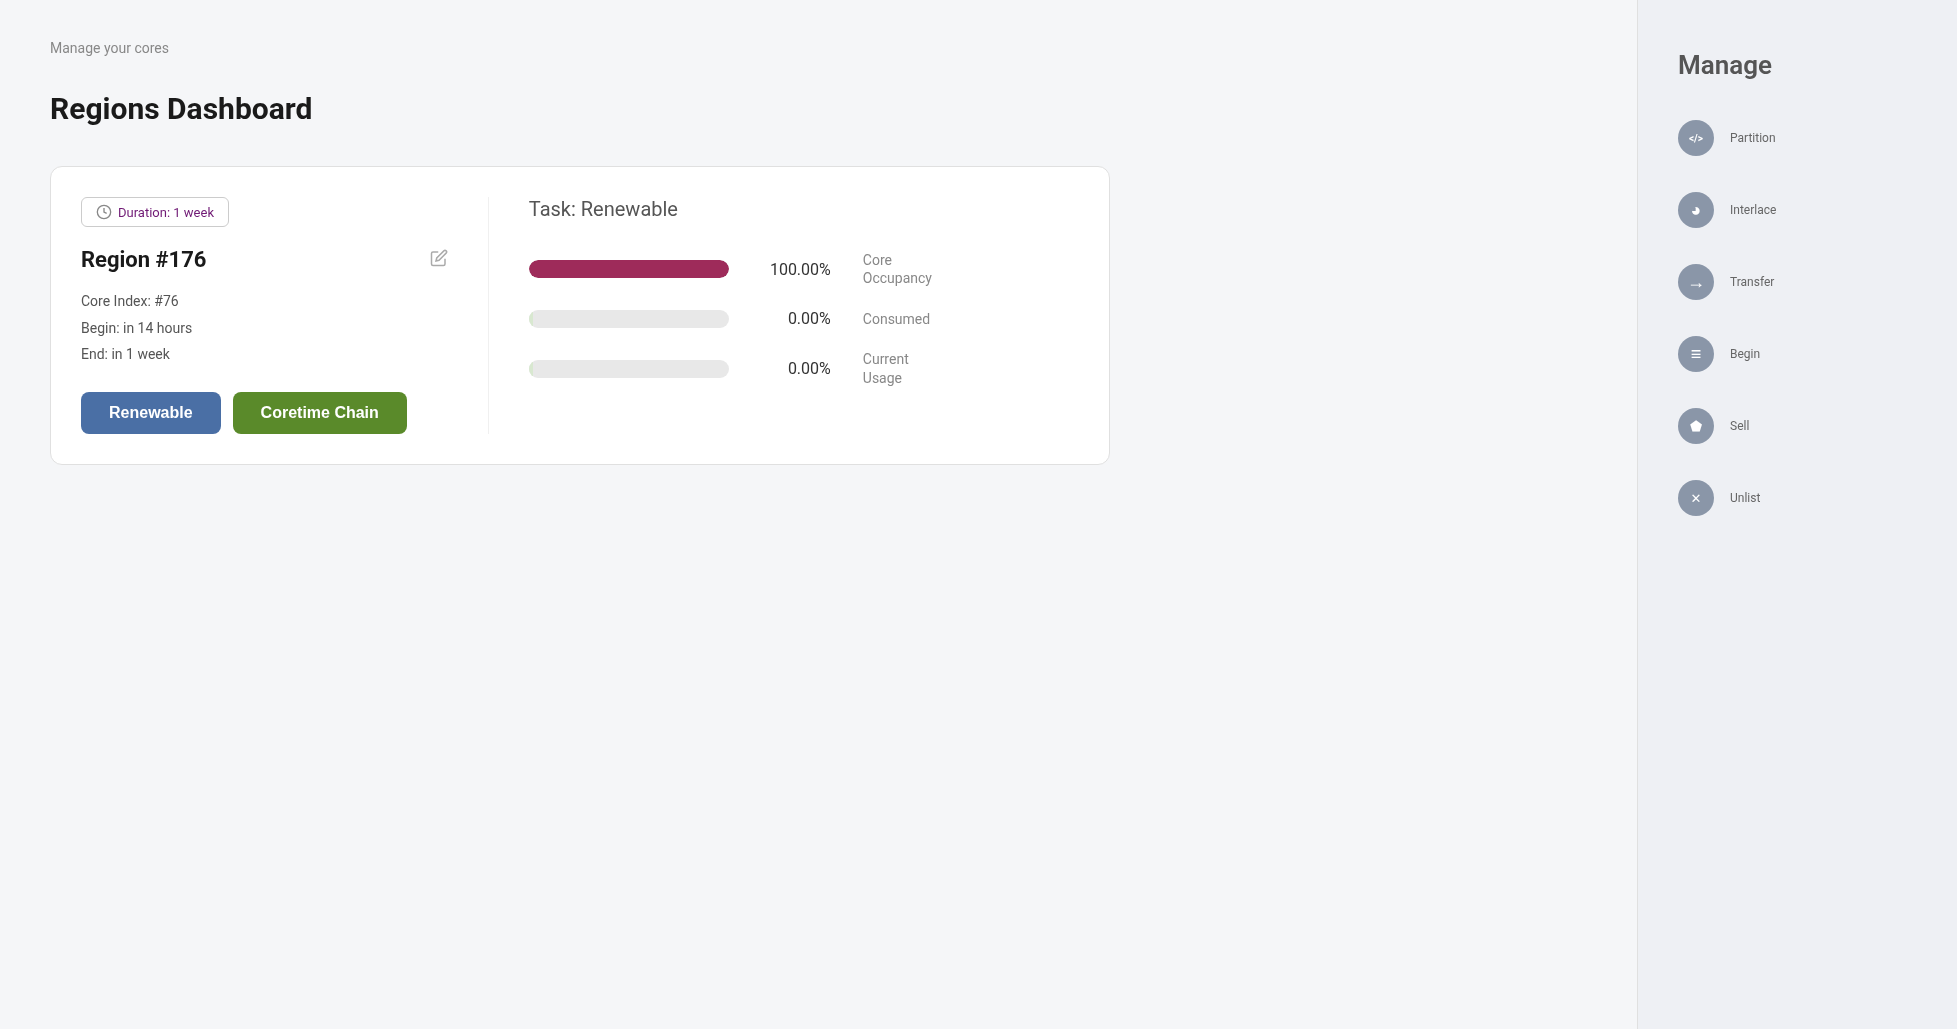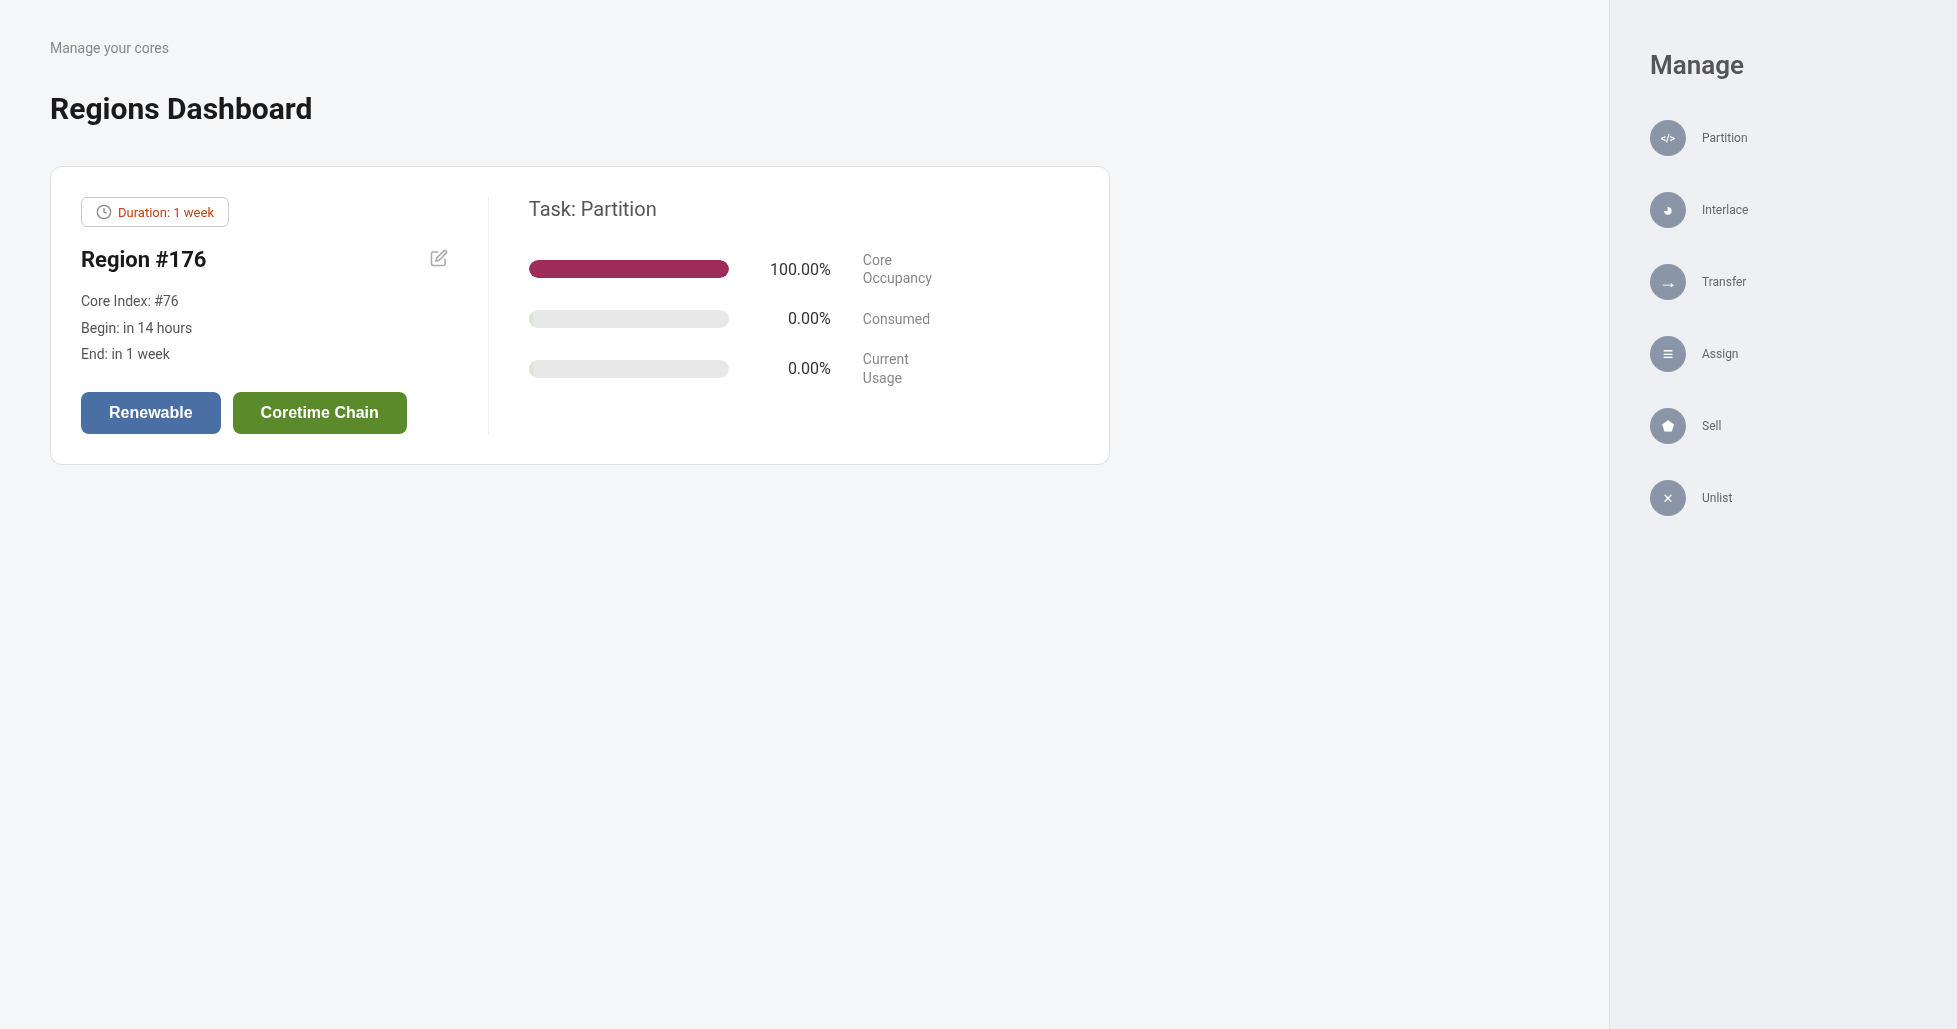--- a/index.html
+++ b/index.html
@@ -44,21 +44,21 @@
       padding-left: 40px;
     }
     .duration-badge {
       display: inline-flex;
       align-items: center;
       gap: 6px;
       border: 1px solid #ccc;
       border-radius: 6px;
       padding: 6px 14px;
       font-size: 13px;
-      color: #c2410c;
+      color: #701a75;
       margin-bottom: 20px;
     }
     .clock-icon {
       width: 16px;
       height: 16px;
       color: #888;
     }
     .region-header {
       display: flex;
       align-items: center;
@@ -140,21 +140,21 @@
       color: #333;
       min-width: 70px;
       text-align: right;
     }
     .metric-label {
       font-size: 14px;
       color: #888;
       line-height: 1.3;
     }
     .sidebar {
-      width: 348px;
+      width: 320px;
       background: #eef0f4;
       padding: 50px 40px;
       border-left: 1px solid #e0e0e0;
     }
     .sidebar-title {
       font-size: 26px;
       font-weight: 600;
       color: #555;
       margin-bottom: 40px;
     }
@@ -221,21 +221,21 @@
         <div>Begin: in 14 hours</div>
         <div>End: in 1 week</div>
       </div>
       <div class="btn-row">
         <button class="btn-renewable">Renewable</button>
         <button class="btn-coretime">Coretime Chain</button>
       </div>
     </div>
 
     <div class="card-right">
-      <div class="task-title">Task: Partition</div>
+      <div class="task-title">Task: Renewable</div>
 
       <div class="metric-row">
         <div class="progress-bar-bg">
           <div class="progress-fill-red" style="width:100%"></div>
         </div>
         <div class="metric-pct">100.00%</div>
         <div class="metric-label">Core<br>Occupancy</div>
       </div>
 
       <div class="metric-row">
@@ -270,21 +270,21 @@
     <span class="sidebar-item-label">Interlace</span>
   </div>
 
   <div class="sidebar-item">
     <div class="sidebar-item-icon icon-arrow"></div>
     <span class="sidebar-item-label">Transfer</span>
   </div>
 
   <div class="sidebar-item">
     <div class="sidebar-item-icon icon-layers"></div>
-    <span class="sidebar-item-label">Assign</span>
+    <span class="sidebar-item-label">Begin</span>
   </div>
 
   <div class="sidebar-item">
     <div class="sidebar-item-icon icon-tag"></div>
     <span class="sidebar-item-label">Sell</span>
   </div>
 
   <div class="sidebar-item">
     <div class="sidebar-item-icon icon-x"></div>
     <span class="sidebar-item-label">Unlist</span>

